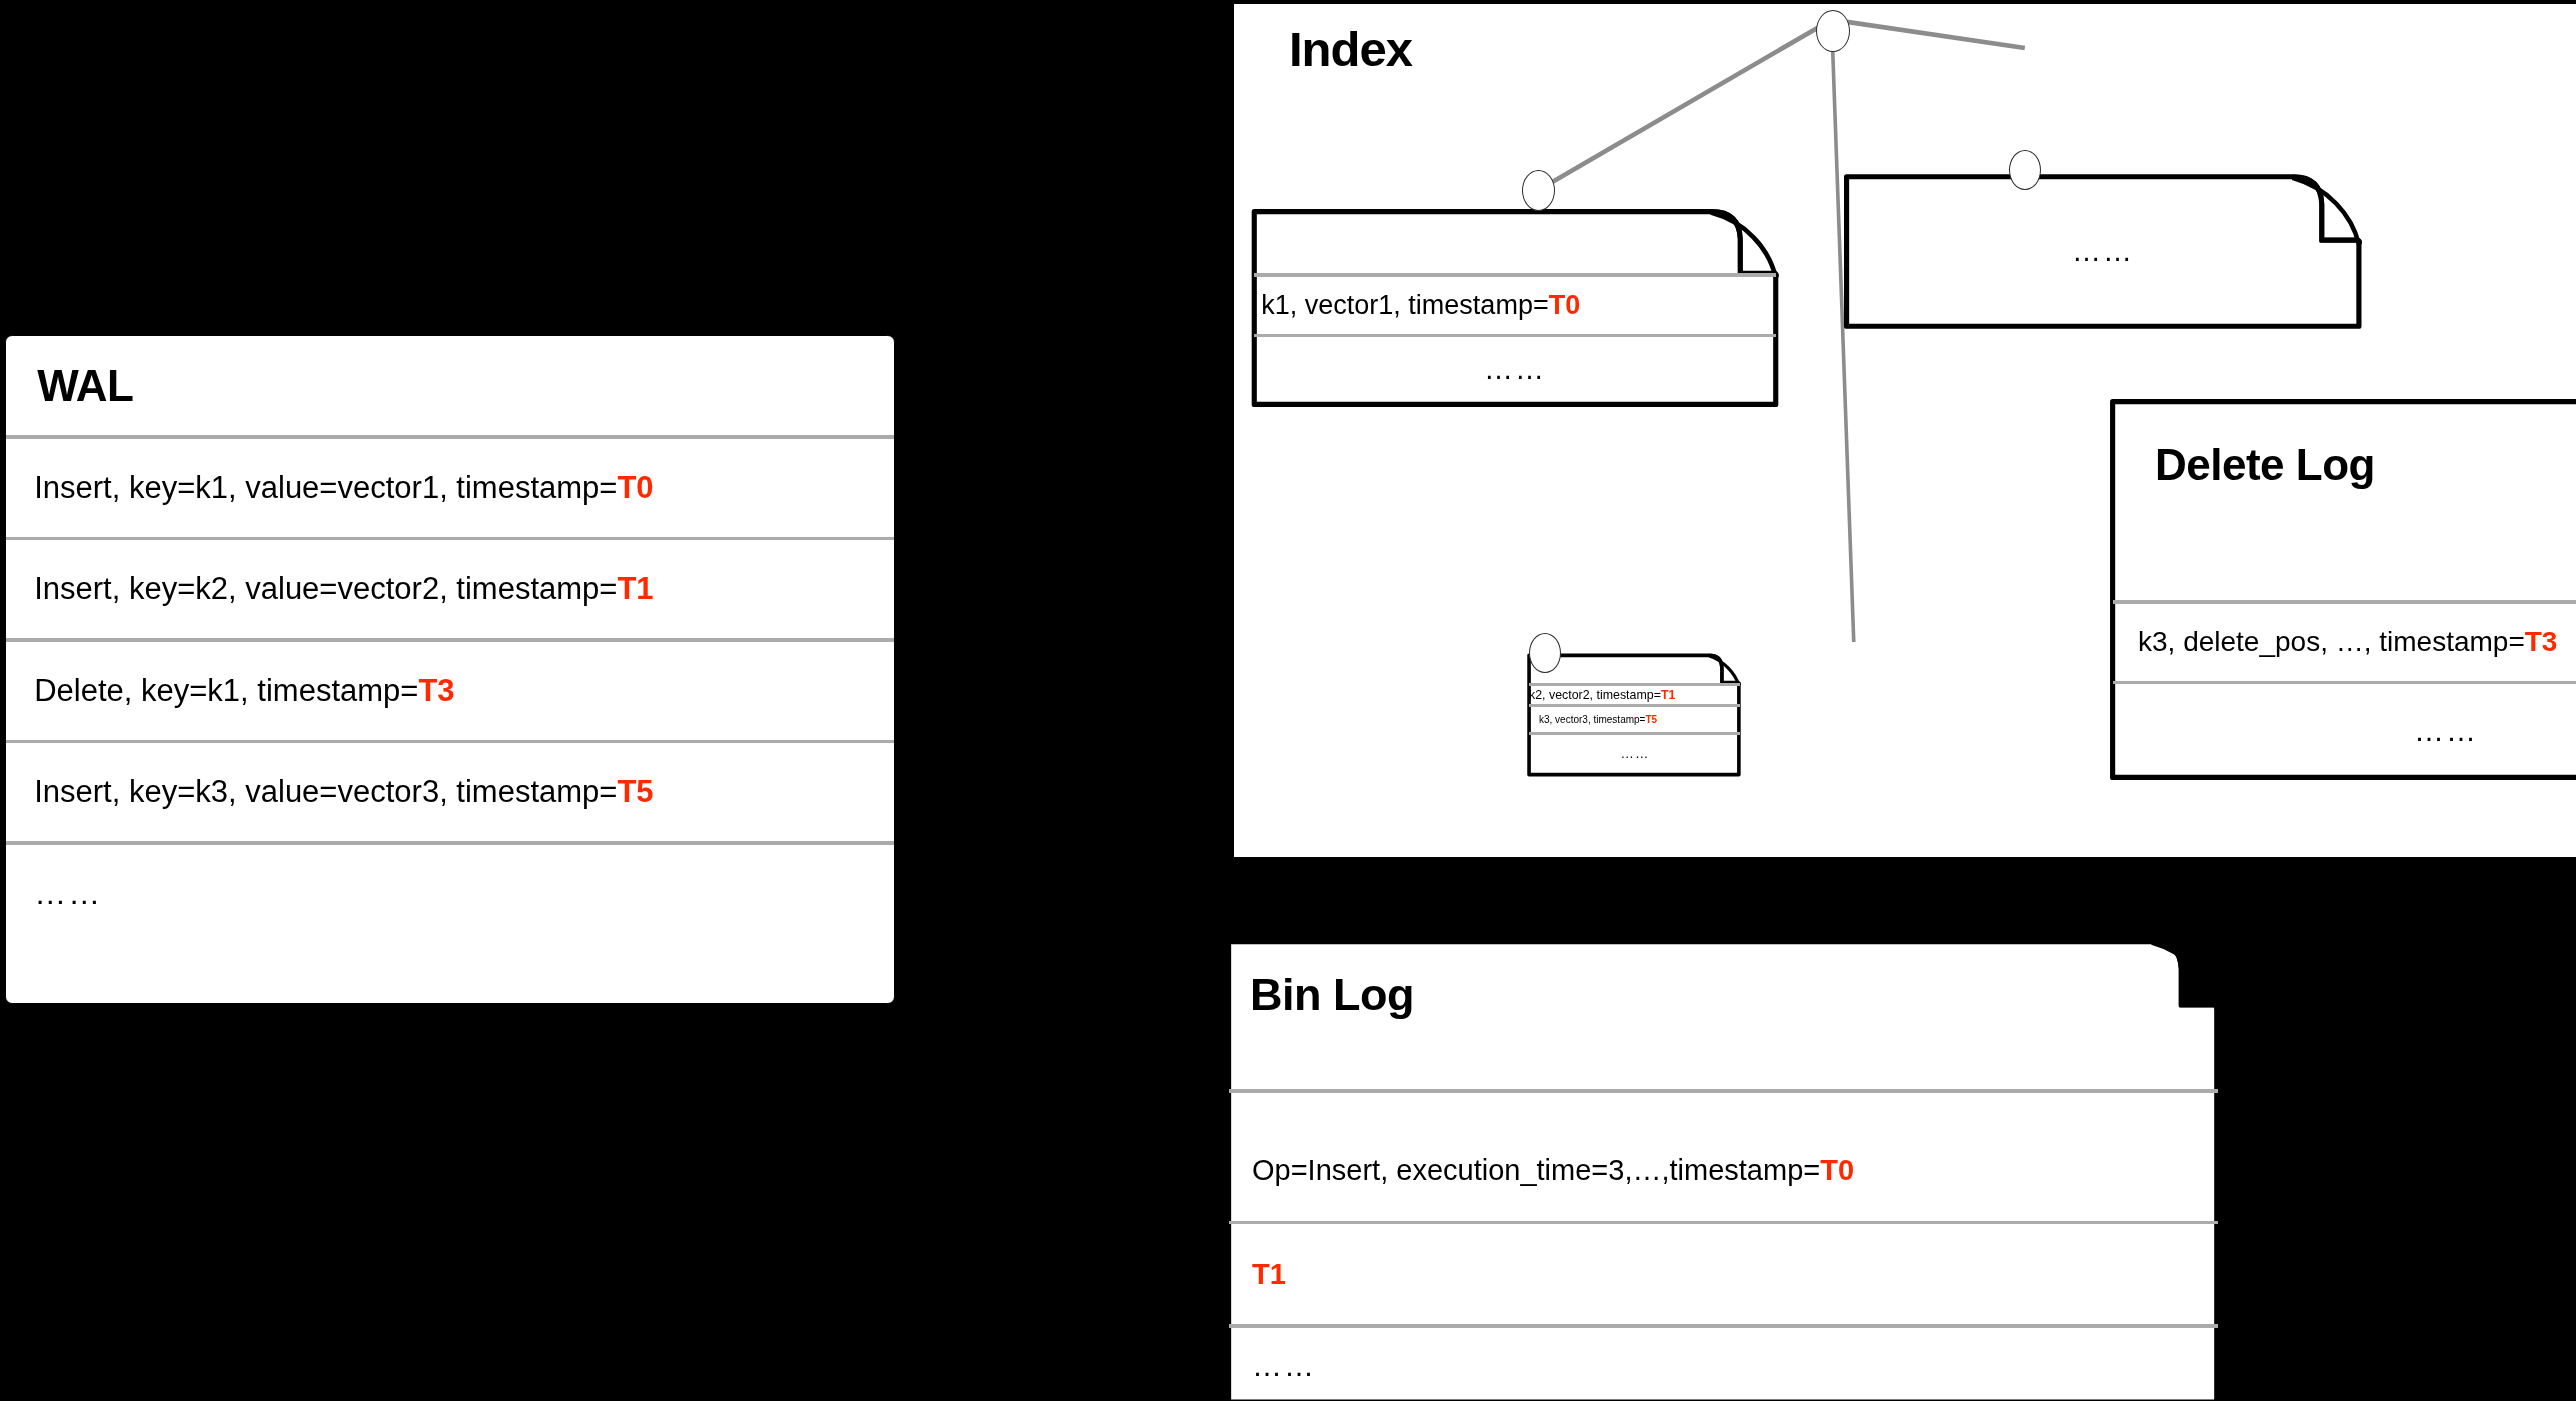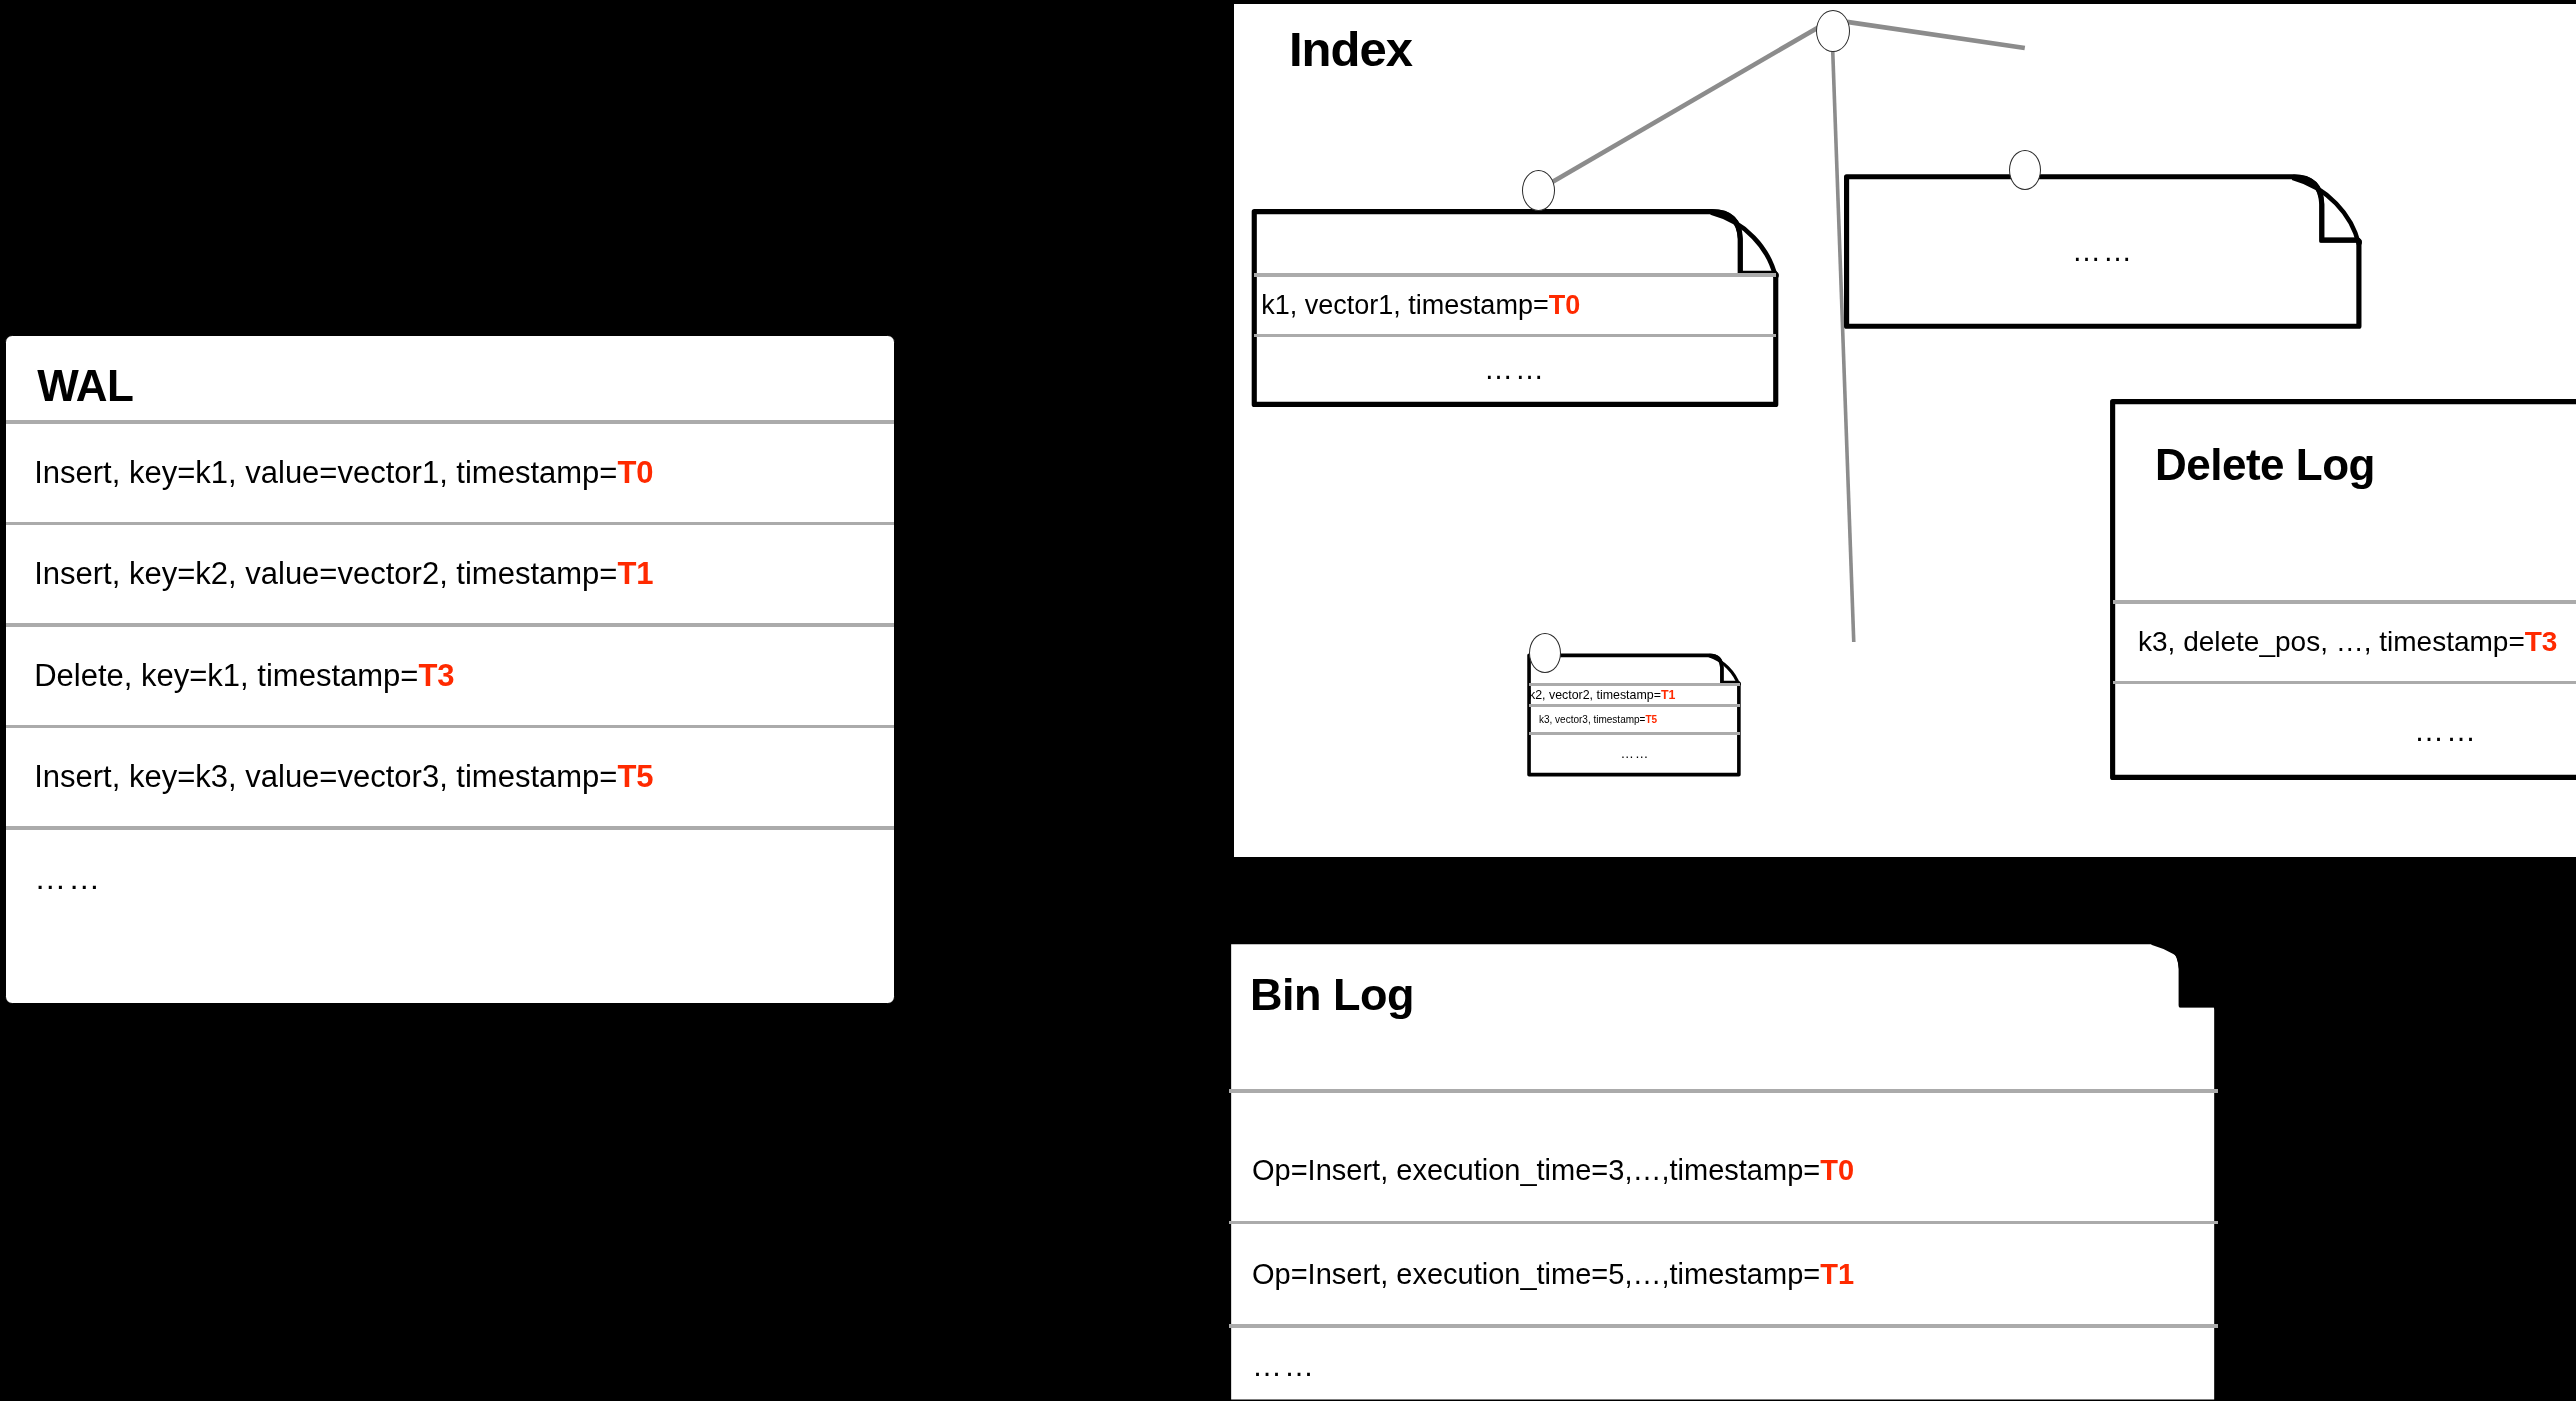--- a/index.html
+++ b/index.html
@@ -3,21 +3,21 @@
 <meta charset="utf-8">
 <style>
   html,body{margin:0;padding:0;background:#000;}
   body{width:2817px;height:1402px;position:relative;overflow:hidden;
        font-family:"Liberation Sans","DejaVu Sans",sans-serif;}
 
   .panel{position:absolute;background:#fff;box-sizing:border-box;}
 
   
   #wal{left:5.2px;top:335px;width:890px;height:669px;border:1.5px solid #000;border-radius:7.2px;overflow:hidden;}
-  #wal .hdr{height:84px;position:relative;}
+  #wal .hdr{height:99px;position:relative;}
   #wal .title{position:absolute;left:31px;top:25px;font-size:44px;font-weight:bold;letter-spacing:-0.5px;color:#000;
               font-family:"Liberation Sans","DejaVu Sans",sans-serif;}
   .sep{height:3.6px;background:#ababab;width:100%;}
   #wal .row{height:98px;display:flex;align-items:center;padding-left:28px;font-size:31px;color:#000;white-space:nowrap;}
   .ts{color:#ff2a00;font-weight:bold;}
   .dots{font-size:32px;letter-spacing:2.1px;color:#000;}
 
   
   #index{left:1234px;top:4.1px;width:1578px;height:853px;}
   #index .title{position:absolute;left:55px;top:16.5px;font-size:49px;font-weight:bold;letter-spacing:-1px;color:#000;}
@@ -177,21 +177,20 @@
     <div style="height:150px;position:relative;">
       <div style="position:absolute;left:24px;top:30px;font-size:45px;font-weight:bold;letter-spacing:-0.5px;color:#000;">Bin Log</div>
     </div>
     <div class="sep" style="width:989px;margin-left:2.6px;"></div>
     <div class="docrow" style="height:100px;padding-left:26px;font-size:29px;margin-top:28px;">
       <span>Op=Insert, execution_time=3,…,timestamp=</span>
         <span class="ts">T0</span>
     </div>
     <div class="sep" style="width:989px;margin-left:2.6px;"></div>
     <div class="docrow" style="height:100px;padding-left:26px;font-size:29px;">
-      <span>Op=Insert, execution_time=5,…,timestamp=</span>
         <span class="ts">T1</span>
     </div>
     <div class="sep" style="width:989px;margin-left:2.6px;"></div>
     <div class="docrow" style="height:77px;padding-left:26px;font-size:30px;letter-spacing:2.1px;">
       <span>……</span>
     </div>
   </div>
 </div>
 
 <div class="node" style="left:1816px;top:10.3px;width:32px;height:40px;"></div>

